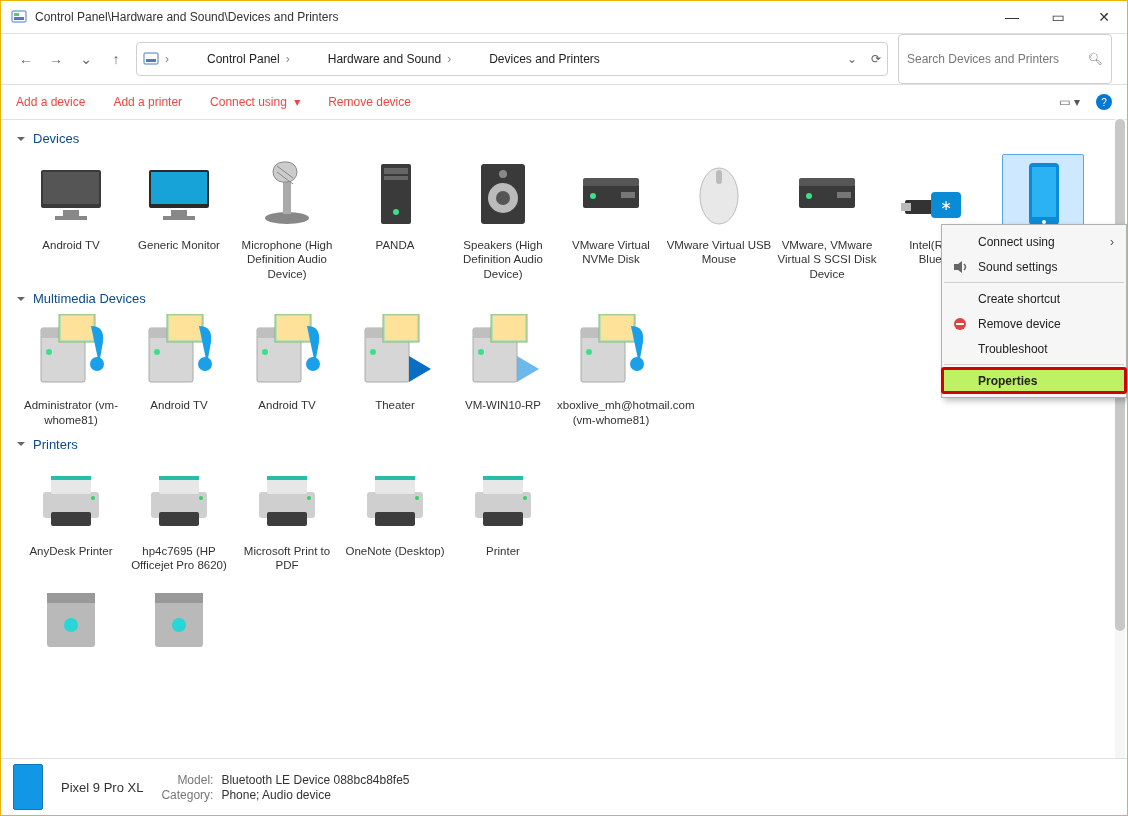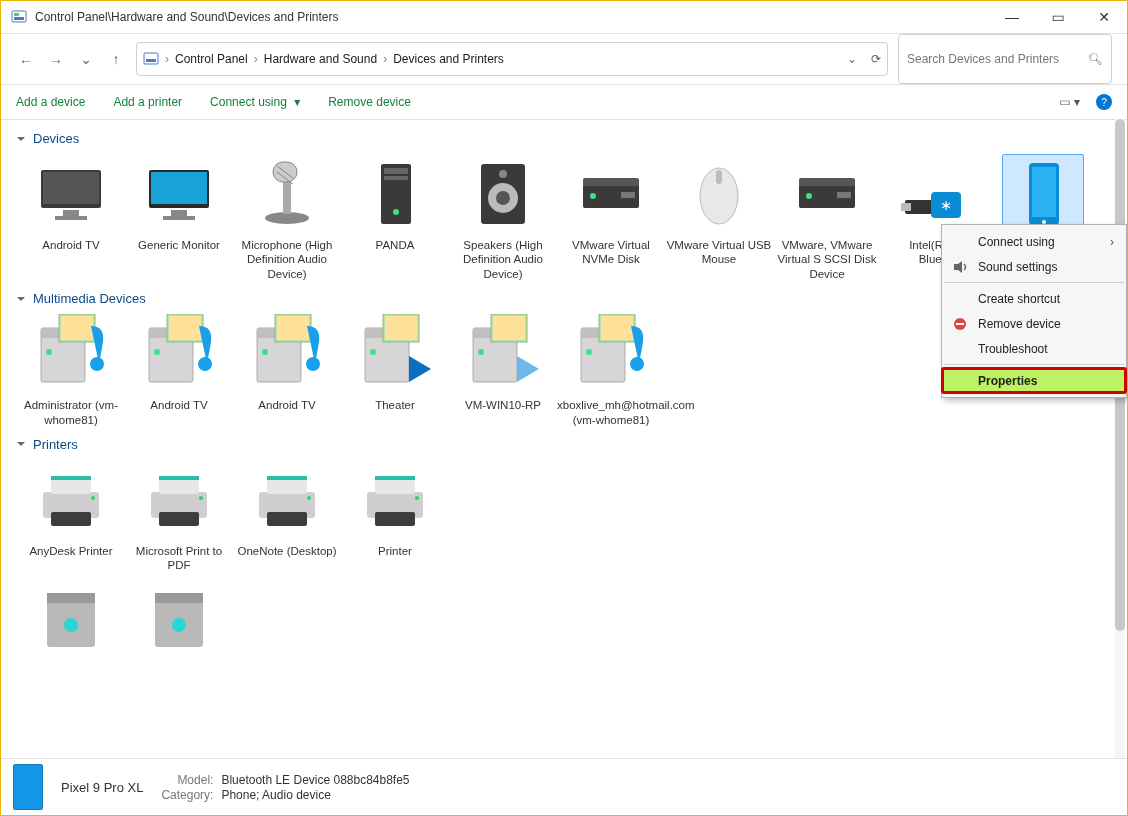--- a/index.html
+++ b/index.html
@@ -47,21 +47,21 @@
   .addressbar {
     flex: 1;
     height: 32px;
     border: 1px solid #d0d0d0;
     border-radius: 4px;
     display: flex;
     align-items: center;
     padding: 0 6px;
     gap: 6px;
   }
-  .addressbar .crumb { color: #222; display: flex; align-items: center; gap:6px; }
+  .addressbar .crumb { color: #222; display: flex; align-items: center; gap:6px;margin-left:32px; }
   .addressbar .sep  { color: #888; }
   .addr-ref { margin-left: auto; display:flex; gap:14px; align-items:center; color:#666; }
   .searchbox {
     width: 196px;
     height: 32px;
     border: 1px solid #d0d0d0;
     border-radius: 4px;
     display: flex;
     align-items: center;
     padding: 8px 8px;
@@ -71,21 +71,21 @@
   
   .cmdbar {
     height: 34px;
     border-top: 1px solid #e0e0e0;
     border-bottom: 1px solid #e0e0e0;
     display: flex;
     align-items: center;
     padding: 0 15px;
     gap: 28px;
   }
-  .cmd { color: #15803d; font-size: 12px; display:flex; align-items:center; gap:4px; }
+  .cmd { color: #ef4444; font-size: 12px; display:flex; align-items:center; gap:4px; }
   .cmdbar .right { margin-left: auto; display:flex; align-items:center; gap:16px; color:#555; }
   .help { width: 16px; height: 16px; border-radius: 50%; background:#0078d4; color:#fff; font-size:10px; display:flex; align-items:center; justify-content:center; }
   
   .content {
     position: absolute;
     top: 118px;
     left: 0;
     right: 0;
     bottom: 56px;
     overflow: hidden;
@@ -465,20 +465,32 @@
         <div class="item">
           <div class="icon">
             <svg width="76" height="76">
               <rect x="10" y="30" width="56" height="26" rx="3" fill="#cfcfcf"></rect>
               <rect x="18" y="14" width="40" height="18" rx="2" fill="#e7e7e7"></rect>
               <rect x="18" y="14" width="40" height="4" fill="#27bda8"></rect>
               <rect x="18" y="50" width="40" height="14" rx="2" fill="#3d3d3d"></rect>
               <circle cx="60" cy="36" r="2" fill="#2bd36a"></circle>
             </svg>
           </div>
+          <span class="label-wrap">hp4c7695 (HP Officejet Pro 8620)</span>
+        </div>
+        <div class="item">
+          <div class="icon">
+            <svg width="76" height="76">
+              <rect x="10" y="30" width="56" height="26" rx="3" fill="#cfcfcf"></rect>
+              <rect x="18" y="14" width="40" height="18" rx="2" fill="#e7e7e7"></rect>
+              <rect x="18" y="14" width="40" height="4" fill="#27bda8"></rect>
+              <rect x="18" y="50" width="40" height="14" rx="2" fill="#3d3d3d"></rect>
+              <circle cx="60" cy="36" r="2" fill="#2bd36a"></circle>
+            </svg>
+          </div>
           <span class="label-wrap">Microsoft Print to PDF</span>
         </div>
         <div class="item">
           <div class="icon">
             <svg width="76" height="76">
               <rect x="10" y="30" width="56" height="26" rx="3" fill="#cfcfcf"></rect>
               <rect x="18" y="14" width="40" height="18" rx="2" fill="#e7e7e7"></rect>
               <rect x="18" y="14" width="40" height="4" fill="#27bda8"></rect>
               <rect x="18" y="50" width="40" height="14" rx="2" fill="#3d3d3d"></rect>
               <circle cx="60" cy="36" r="2" fill="#2bd36a"></circle>

